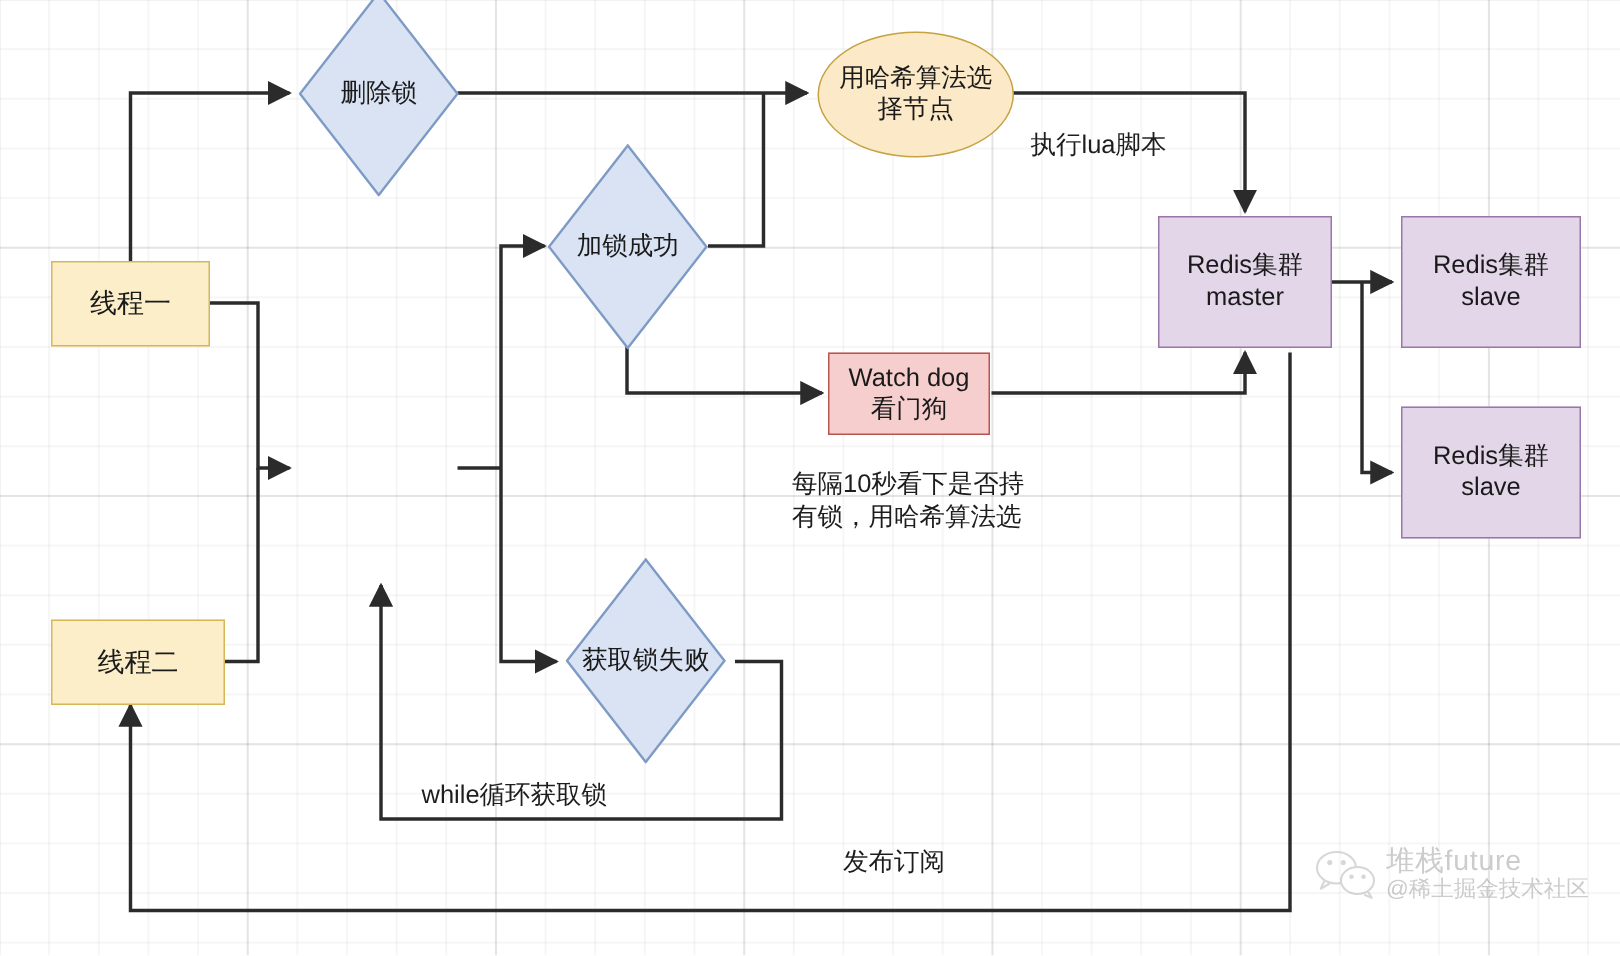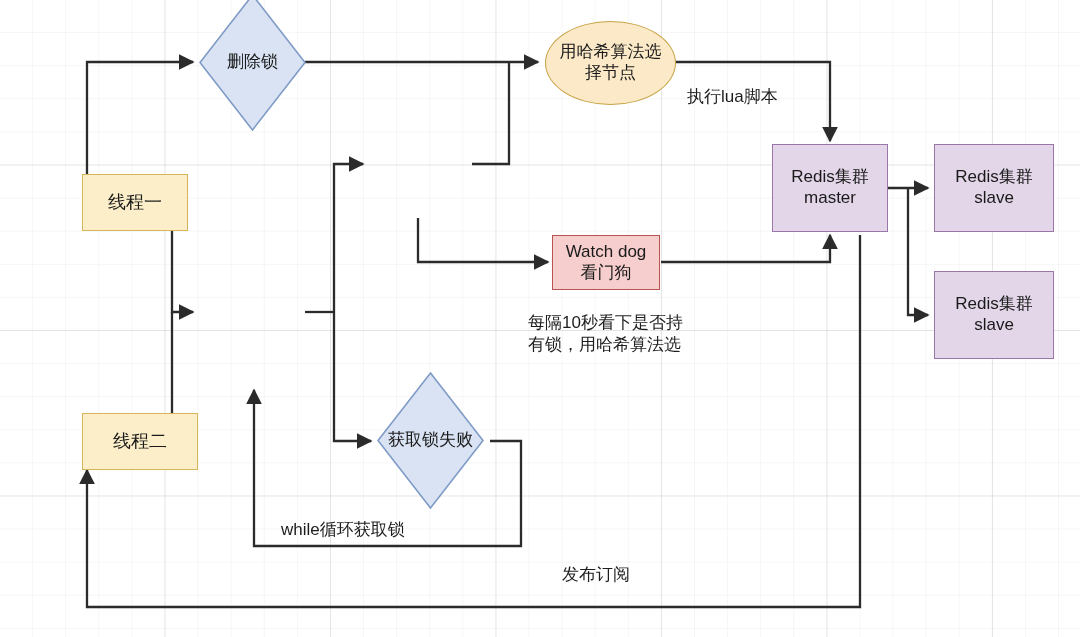--- a/index.html
+++ b/index.html
@@ -49,21 +49,20 @@
     white-space: pre-line;
   }
   .node-rect {
     border-radius: 0;
     border-style: solid;
     border-width: 1.6px;
   }
   .node-yellow {
     background: #fbeec9;
     border-color: #d6b656;
-    margin-left: 48px;
   }
   .node-pink {
     background: #f6cecd;
     border-color: #b85450;
   }
   .node-purple {
     background: #e2d6e8;
     border-color: #9a77a8;
   }
   .node-ellipse {
@@ -171,20 +170,26 @@
   </div>
 
   <div class="node node-diamond" style="left:199px; top:-6px; width:107px; height:137px; font-size:17px;">
     <svg class="diamond-shape" viewBox="0 0 107 137" preserveAspectRatio="none">
       <polygon points="53.5,1 106,68.5 53.5,136 1,68.5" fill="#dae3f3" stroke="#7e9bc6" stroke-width="1.6"></polygon>
     </svg>
     <span class="diamond-label">删除锁</span>
   </div>
 
 
+  <div class="node node-diamond" style="left:365px; top:96px; width:107px; height:137px; font-size:17px;">
+    <svg class="diamond-shape" viewBox="0 0 107 137" preserveAspectRatio="none">
+      <polygon points="53.5,1 106,68.5 53.5,136 1,68.5" fill="#dae3f3" stroke="#7e9bc6" stroke-width="1.6"></polygon>
+    </svg>
+    <span class="diamond-label">加锁成功</span>
+  </div>
 
   <div class="node node-diamond" style="left:377px; top:372px; width:107px; height:137px; font-size:17px;">
     <svg class="diamond-shape" viewBox="0 0 107 137" preserveAspectRatio="none">
       <polygon points="53.5,1 106,68.5 53.5,136 1,68.5" fill="#dae3f3" stroke="#7e9bc6" stroke-width="1.6"></polygon>
     </svg>
     <span class="diamond-label">获取锁失败</span>
   </div>
 
   <div class="node node-ellipse" style="left:545px; top:21px; width:131px; height:84px; font-size:17px;">
     <span>用哈希算法选
@@ -213,14 +218,34 @@
 
   <div class="edge-label" style="left:687px; top:86px; font-size:17px;text-align:center;">执行lua脚本</div>
 
   <div class="edge-label" style="left:528px; top:312px; font-size:17px;">每隔10秒看下是否持
 有锁，用哈希算法选</div>
 
   <div class="edge-label" style="left:281px; top:519px; font-size:17px;text-align:center;">while循环获取锁</div>
 
   <div class="edge-label" style="left:562px; top:564px; font-size:17px;">发布订阅</div>
 
+  <div class="watermark" style="left:876px; top:565px;">
+    <svg width="44" height="34" viewBox="0 0 44 34">
+      <g fill="none" stroke="#b0b0b0" stroke-width="1.4">
+        <ellipse cx="15" cy="12.5" rx="13" ry="10.5"></ellipse>
+        <path d="M 7 21 L 4.5 26.5 L 10.5 23" stroke-linejoin="round"></path>
+        <ellipse cx="29" cy="21" rx="11" ry="9" fill="#ffffff"></ellipse>
+        <path d="M 36 28.5 L 38.5 32.5 L 33.5 30.5" stroke-linejoin="round"></path>
+      </g>
+      <g fill="#b0b0b0">
+        <circle cx="10.5" cy="9" r="1.7"></circle>
+        <circle cx="19.5" cy="9" r="1.7"></circle>
+        <circle cx="25" cy="18.5" r="1.5"></circle>
+        <circle cx="33" cy="18.5" r="1.5"></circle>
+      </g>
+    </svg>
+    <span class="wm-text">
+      <span class="wm-line1">堆栈future</span>
+      <span class="wm-line2">@稀土掘金技术社区</span>
+    </span>
+  </div>
 
 </div>
 
 </body></html>

